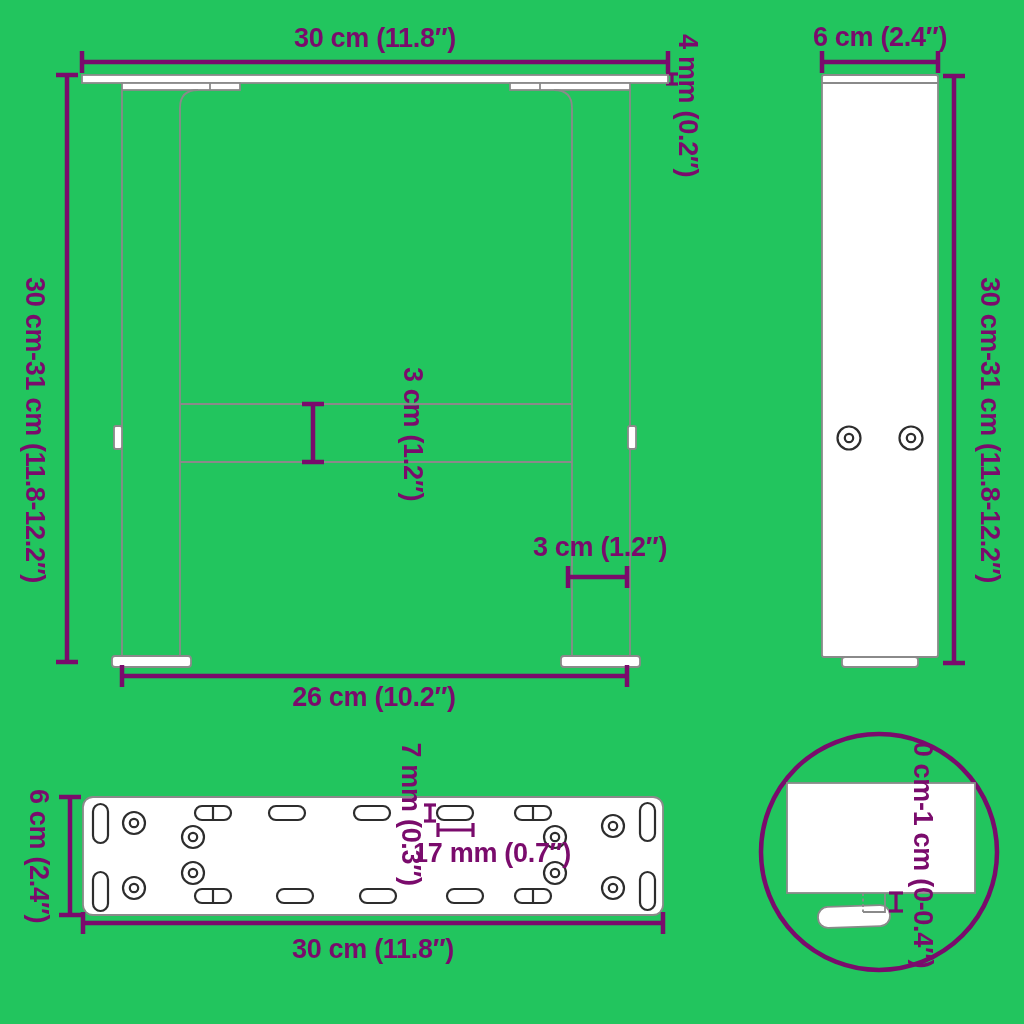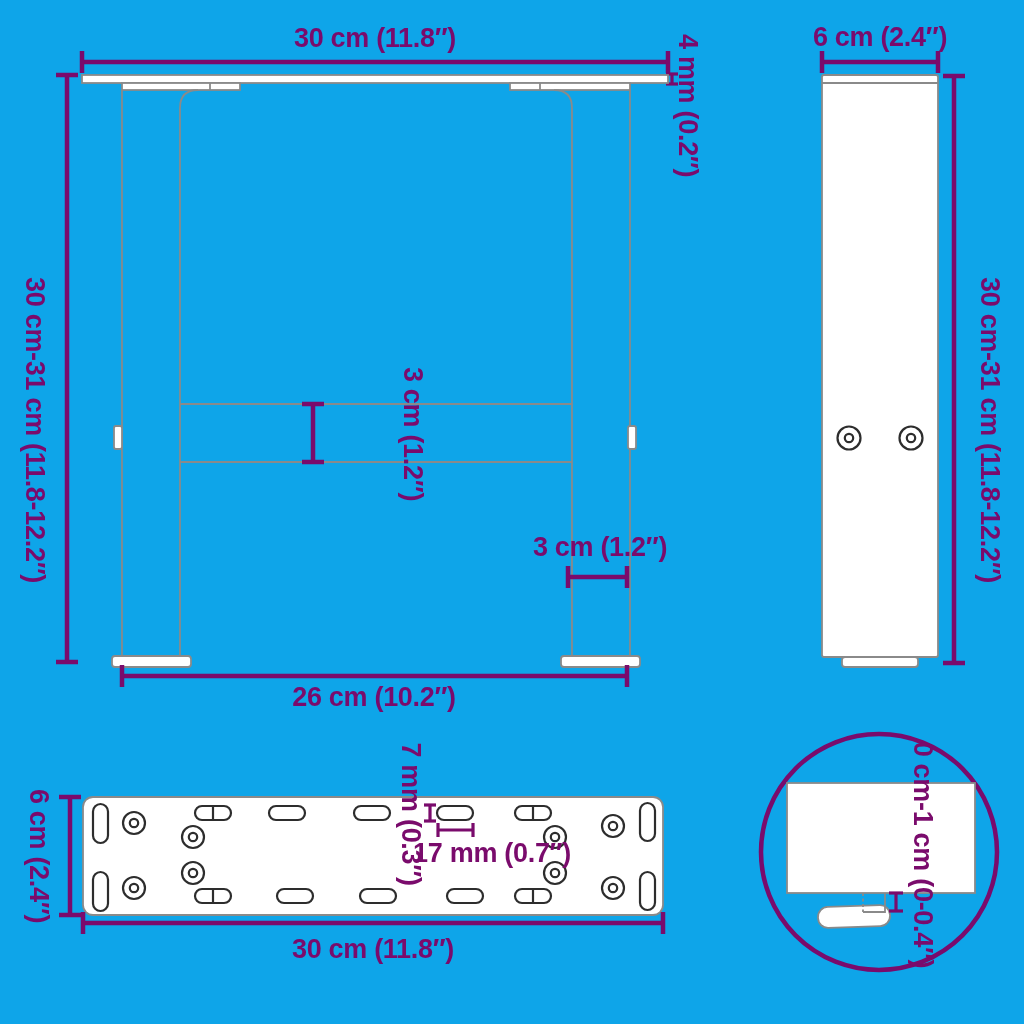--- a/index.html
+++ b/index.html
@@ -1,16 +1,16 @@
 <!DOCTYPE html>
 <html><head>
 <meta charset="utf-8">
 <style>
   html,body{margin:0;padding:0;background:#fff;}
-  #stage{position:relative;width:1024px;height:1024px;background:#0ea5e9;overflow:hidden;
+  #stage{position:relative;width:1024px;height:1024px;background:#22c55e;overflow:hidden;
          font-family:"Liberation Sans",sans-serif;}
   svg{display:block;}
   .dim-text{font-family:"Liberation Sans",sans-serif;font-weight:700;font-size:27px;
             fill:#7A0B6C;letter-spacing:-0.3px;}
   .dim-line{stroke:#7A0B6C;stroke-width:4.5;fill:none;}
   .dim-tick{stroke:#7A0B6C;stroke-width:4.5;fill:none;}
   .dim-mini{stroke:#7A0B6C;stroke-width:3.2;fill:none;}
   .outline{stroke:#8A8A8A;stroke-width:1.8;fill:#ffffff;}
   .outline-line{stroke:#8A8A8A;stroke-width:1.8;fill:none;}
   .hole{stroke:#2D2D2D;stroke-width:2.2;fill:#ffffff;}

